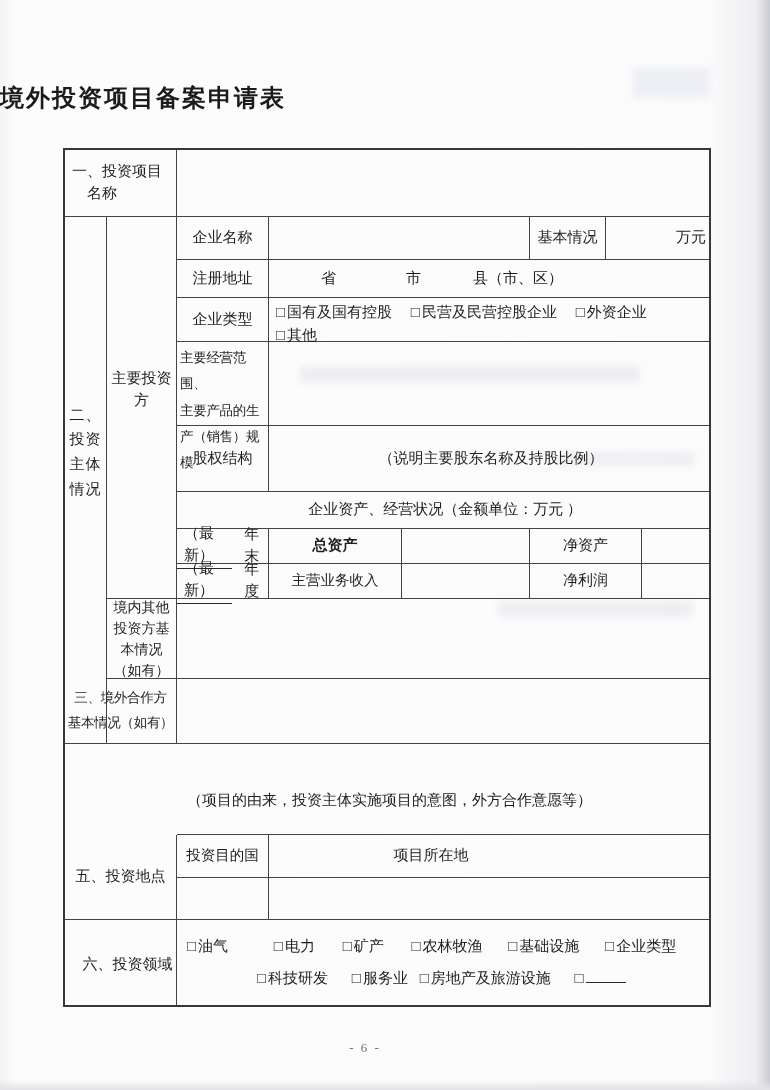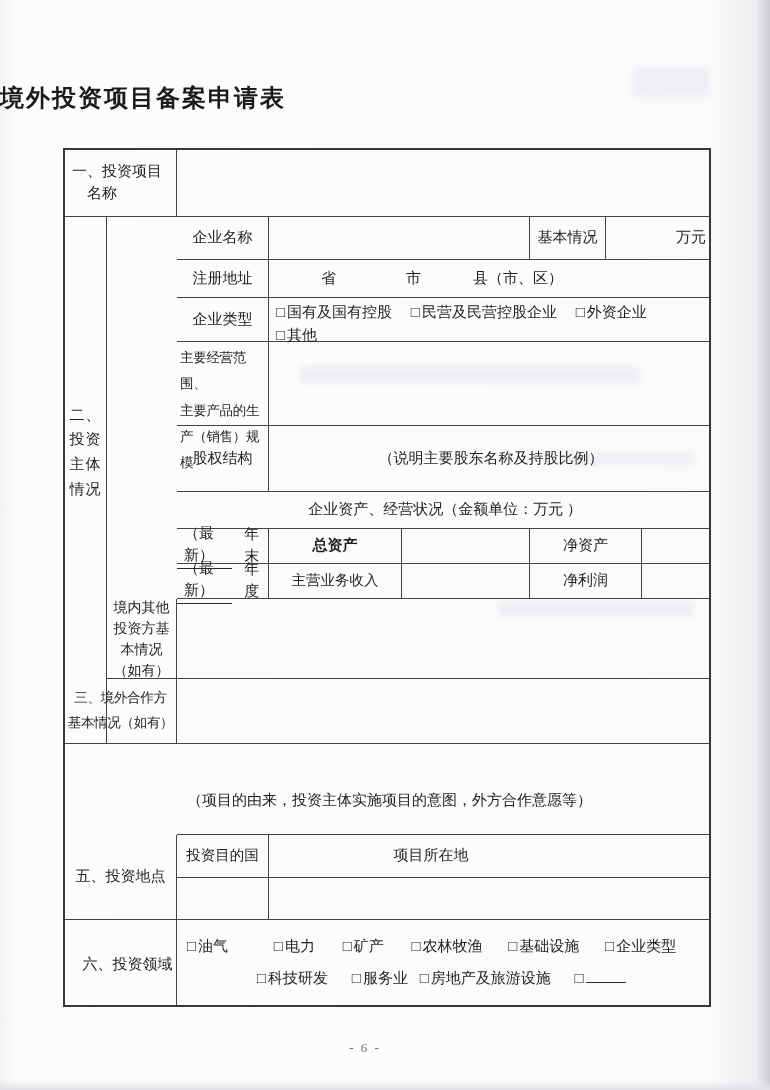--- a/index.html
+++ b/index.html
@@ -55,20 +55,22 @@
 
   <div class="cell lbl-left pre" style="left:0;top:0;width:112px;height:67px;">一、投资项目
 　名称</div>
   <div class="cell no-r" style="left:112px;top:0;width:536px;height:67px;"></div>
 
   <div class="cell ctr pre vertlbl" style="left:0;top:67px;width:42px;height:527px;padding-bottom:56px;">二、
 投资
 主体
 情况</div>
 
+  <div class="cell ctr pre" style="left:42px;top:67px;width:70px;height:382px;padding-bottom:36px;">主要投资
+方</div>
 
   <div class="cell ctr" style="left:112px;top:67px;width:92px;height:43px;">企业名称</div>
   <div class="cell" style="left:204px;top:67px;width:261px;height:43px;"></div>
   <div class="cell ctr" style="left:465px;top:67px;width:76px;height:43px;">基本情况</div>
   <div class="cell no-r right-al" style="left:541px;top:67px;width:107px;height:43px;">万元</div>
 
   <div class="cell ctr" style="left:112px;top:110px;width:92px;height:38px;">注册地址</div>
   <div class="cell no-r" style="left:204px;top:110px;width:444px;height:38px;display:flex;align-items:center;">
     <span style="margin-left:52px;">省</span>
     <span style="margin-left:70px;">市</span>

